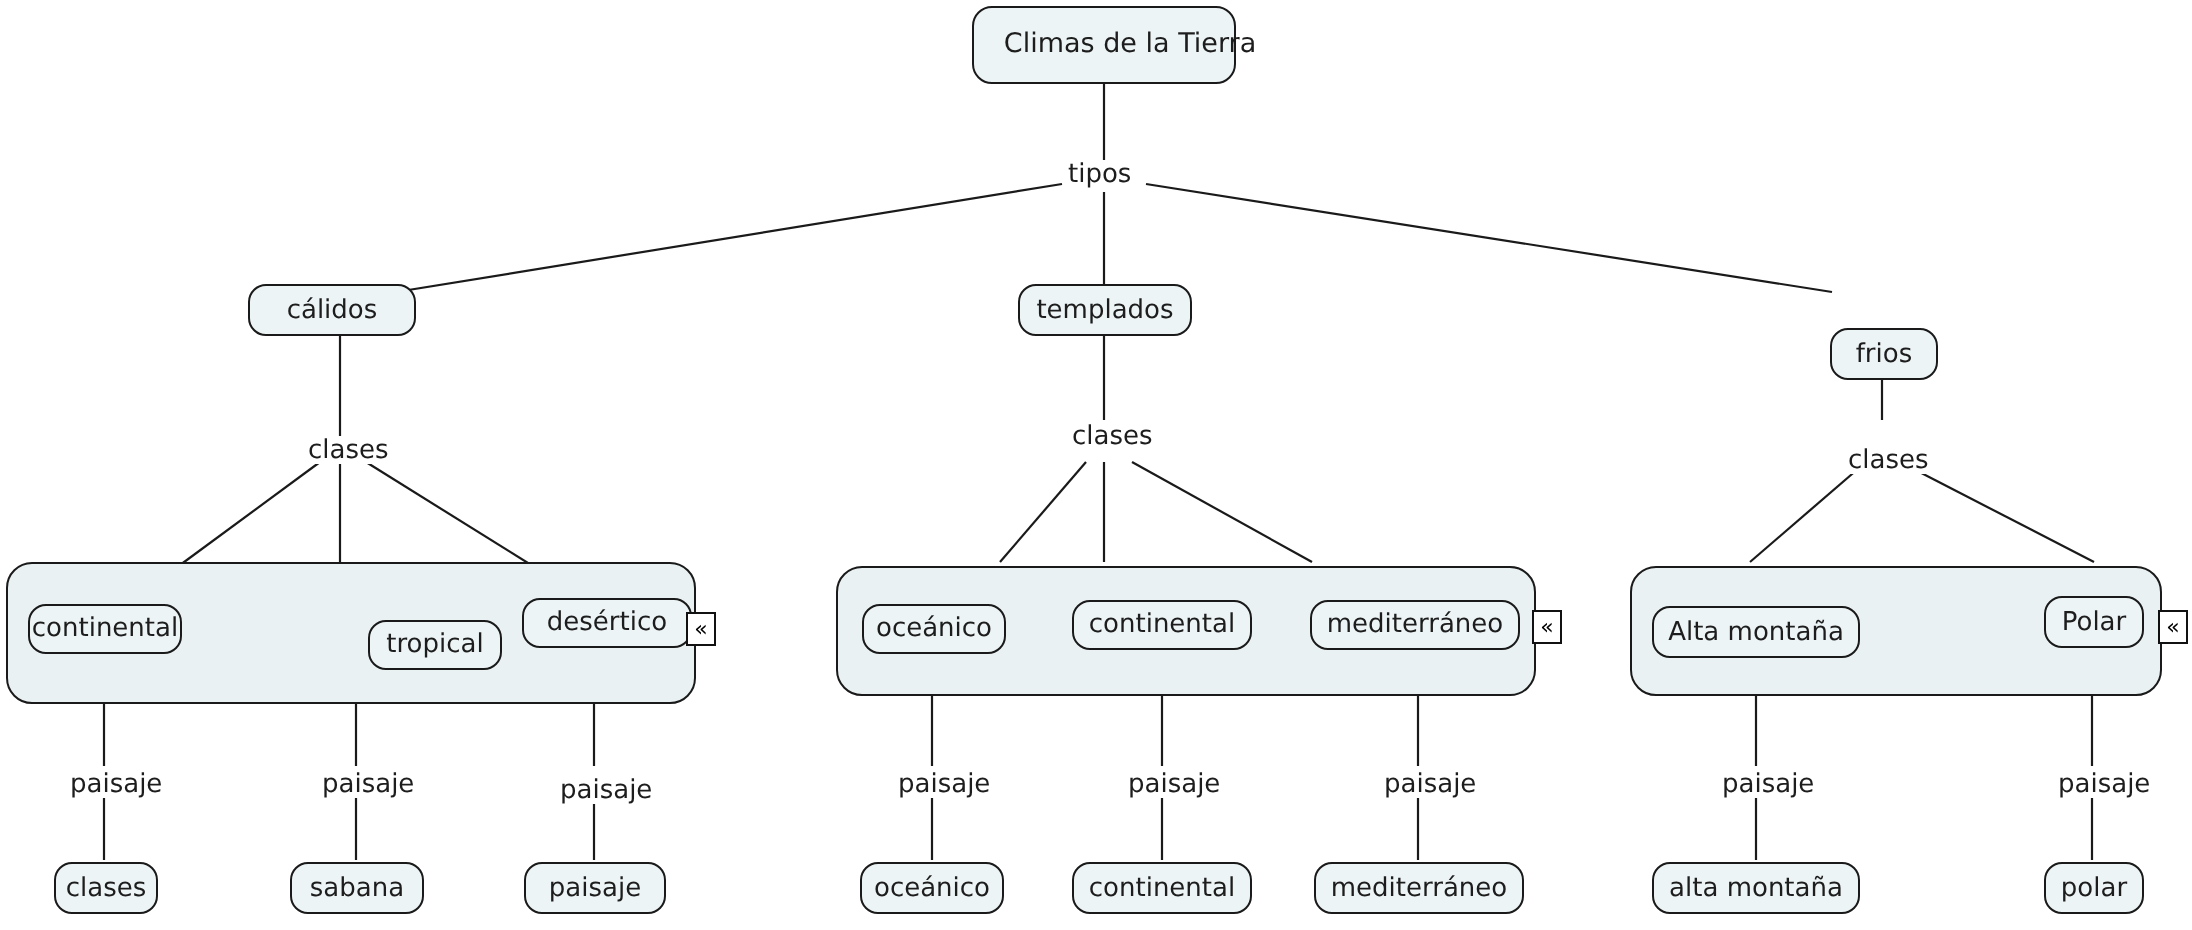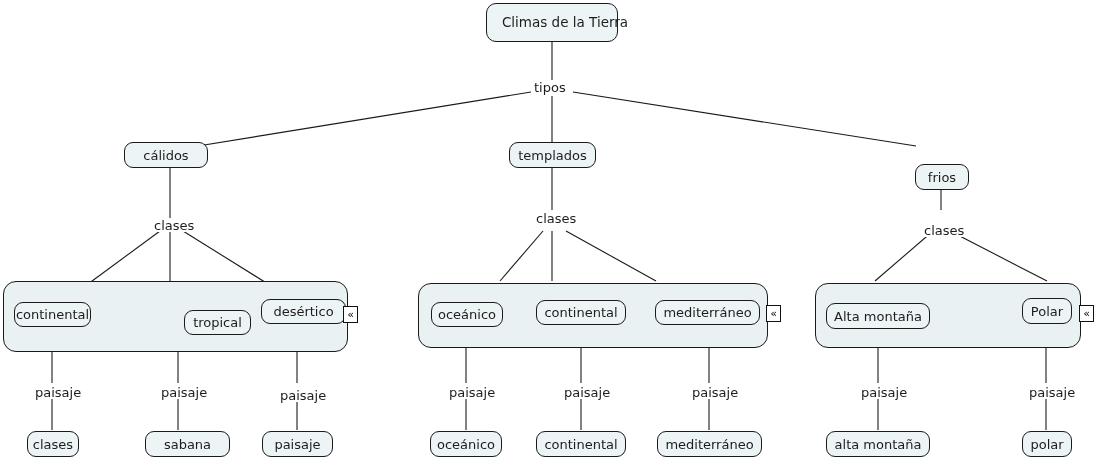--- a/index.html
+++ b/index.html
@@ -214,21 +214,21 @@
   <div class="link-label" style="left:859px; top:386px;">
     <span>paisaje</span>
   </div>
   <div class="link-label" style="left:1027px; top:386px;">
     <span>paisaje</span>
   </div>
 
   <div class="node" style="left:27px; top:431px; width:52px; height:26px;">
     <span>clases</span>
   </div>
-  <div class="node" style="left:145px; top:431px; width:85px; height:26px;">
+  <div class="node" style="left:145px; top:431px; width:67px; height:26px;">
     <span>sabana</span>
   </div>
   <div class="node" style="left:262px; top:431px; width:71px; height:26px;">
     <span>paisaje</span>
   </div>
   <div class="node" style="left:430px; top:431px; width:72px; height:26px;">
     <span>oceánico</span>
   </div>
   <div class="node" style="left:536px; top:431px; width:90px; height:26px;">
     <span>continental</span>

